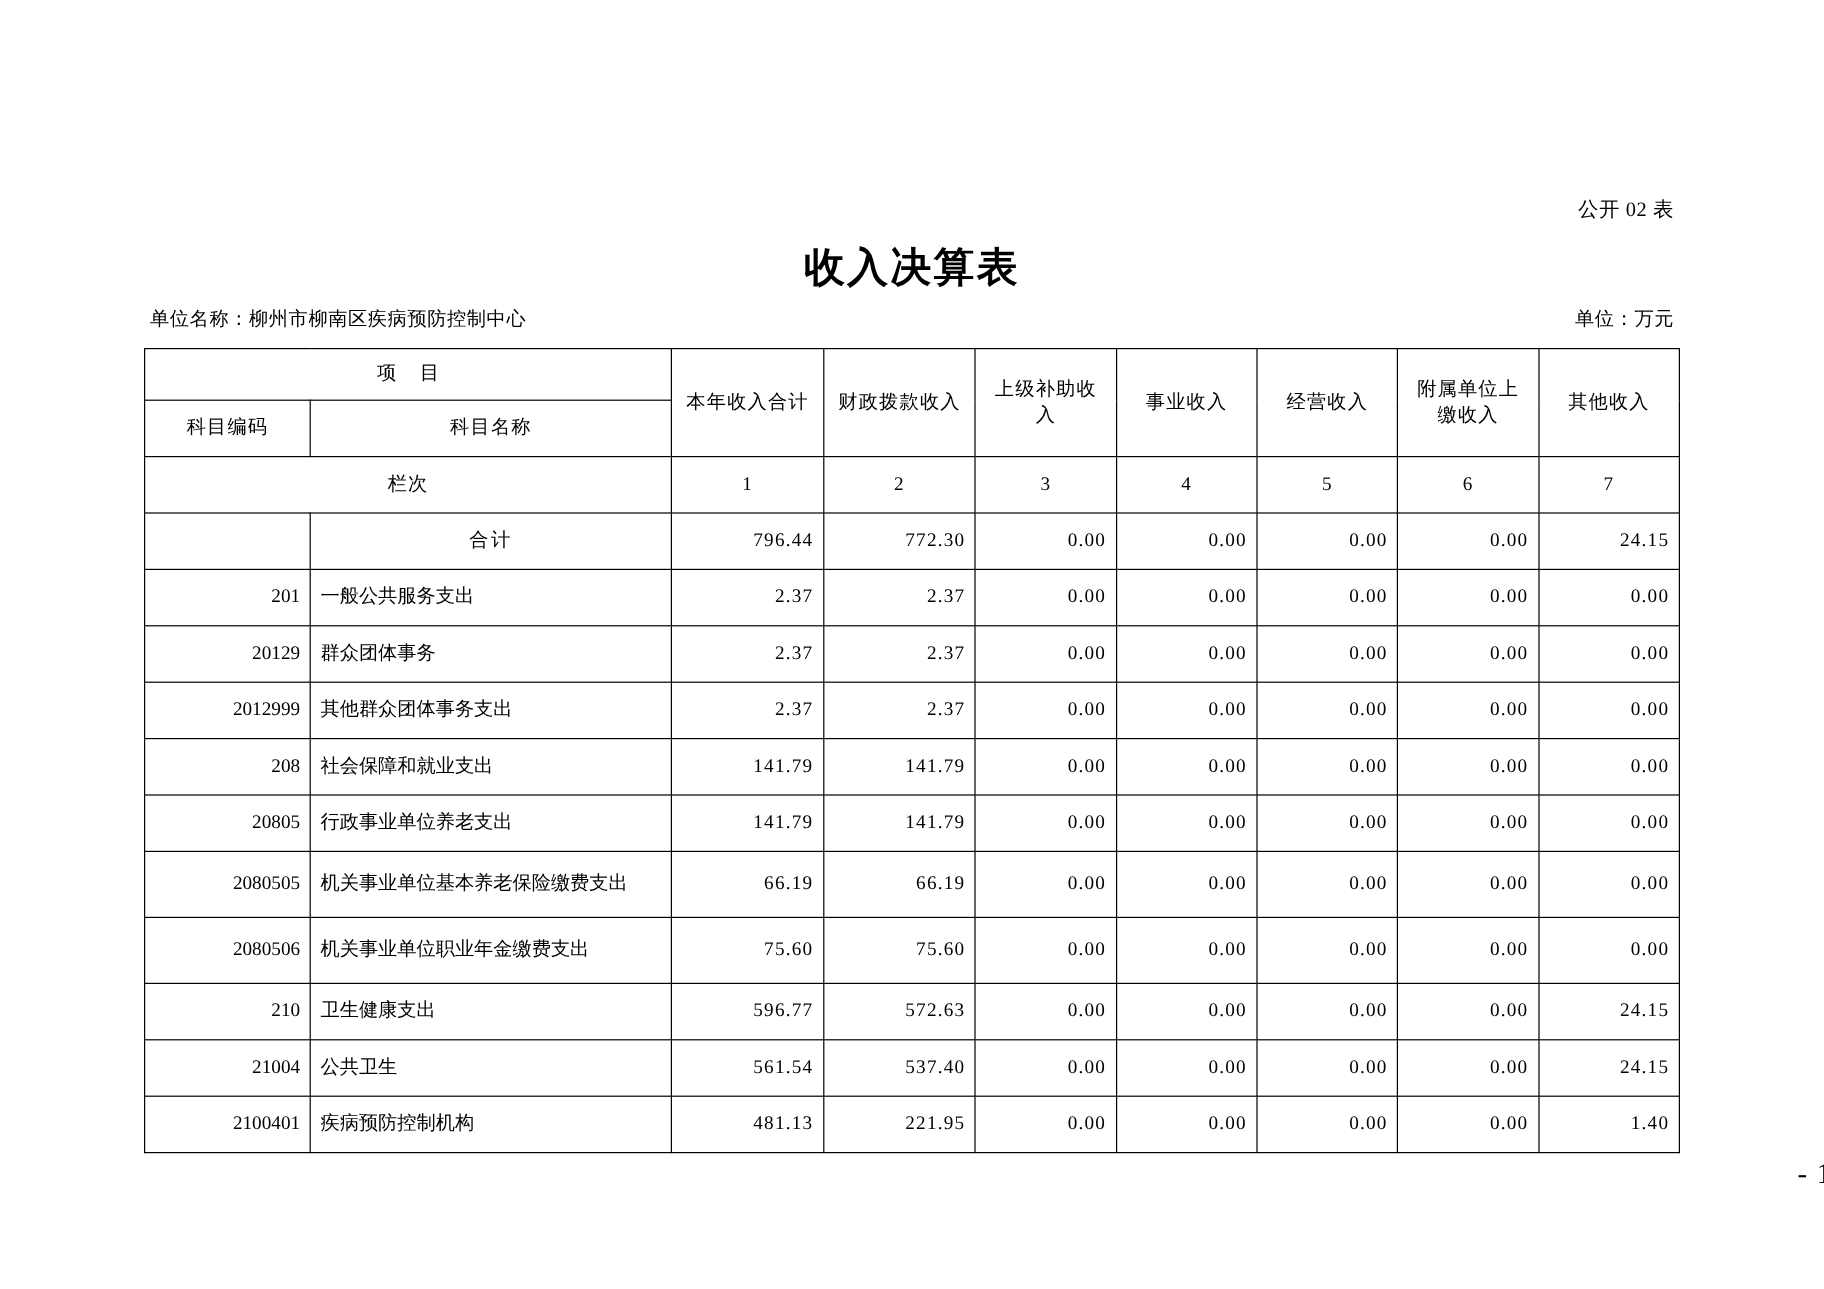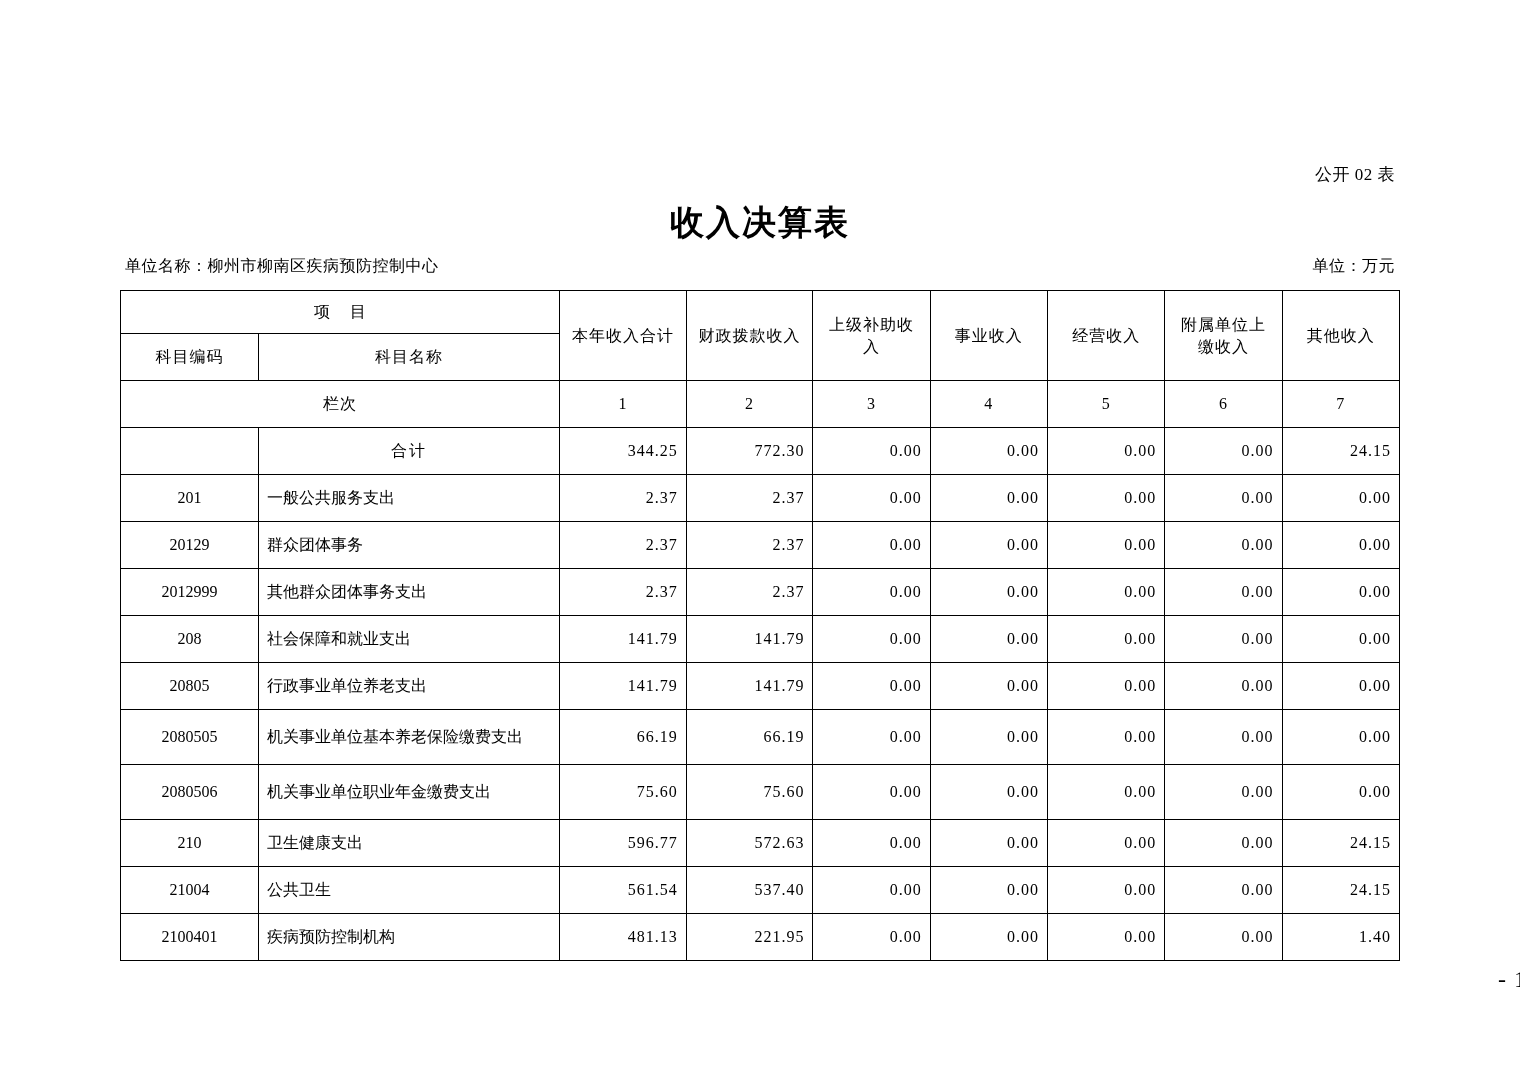--- a/index.html
+++ b/index.html
@@ -92,21 +92,21 @@
     text-align: right;
     font-weight: bold;
     letter-spacing: 1px;
     padding-right: 10px;
   }
   .txt-cell {
     text-align: left;
     padding-left: 14px;
   }
   .code-cell {
-    text-align: center;
+    text-align: right;
     padding-left: 14px;
     font-family: Liberation Serif, serif;
   }
   .sum-label {
     text-align: center;
     letter-spacing: 2px;
     font-weight: bold;
   }
   .row-tall td { height: 46px; }
   .row-med td { height: 38px; }
@@ -170,21 +170,21 @@
         <td class="hdr-center">2</td>
         <td class="hdr-center">3</td>
         <td class="hdr-center">4</td>
         <td class="hdr-center">5</td>
         <td class="hdr-center">6</td>
         <td class="hdr-center">7</td>
       </tr>
       <tr class="row-med">
         <td class="code-cell"></td>
         <td class="sum-label">合计</td>
-        <td class="total-cell">344.25</td>
+        <td class="total-cell">796.44</td>
         <td class="total-cell">772.30</td>
         <td class="total-cell">0.00</td>
         <td class="total-cell">0.00</td>
         <td class="total-cell">0.00</td>
         <td class="total-cell">0.00</td>
         <td class="total-cell">24.15</td>
       </tr>
 
       <tr class="row-med">
         <td class="code-cell">201</td>

